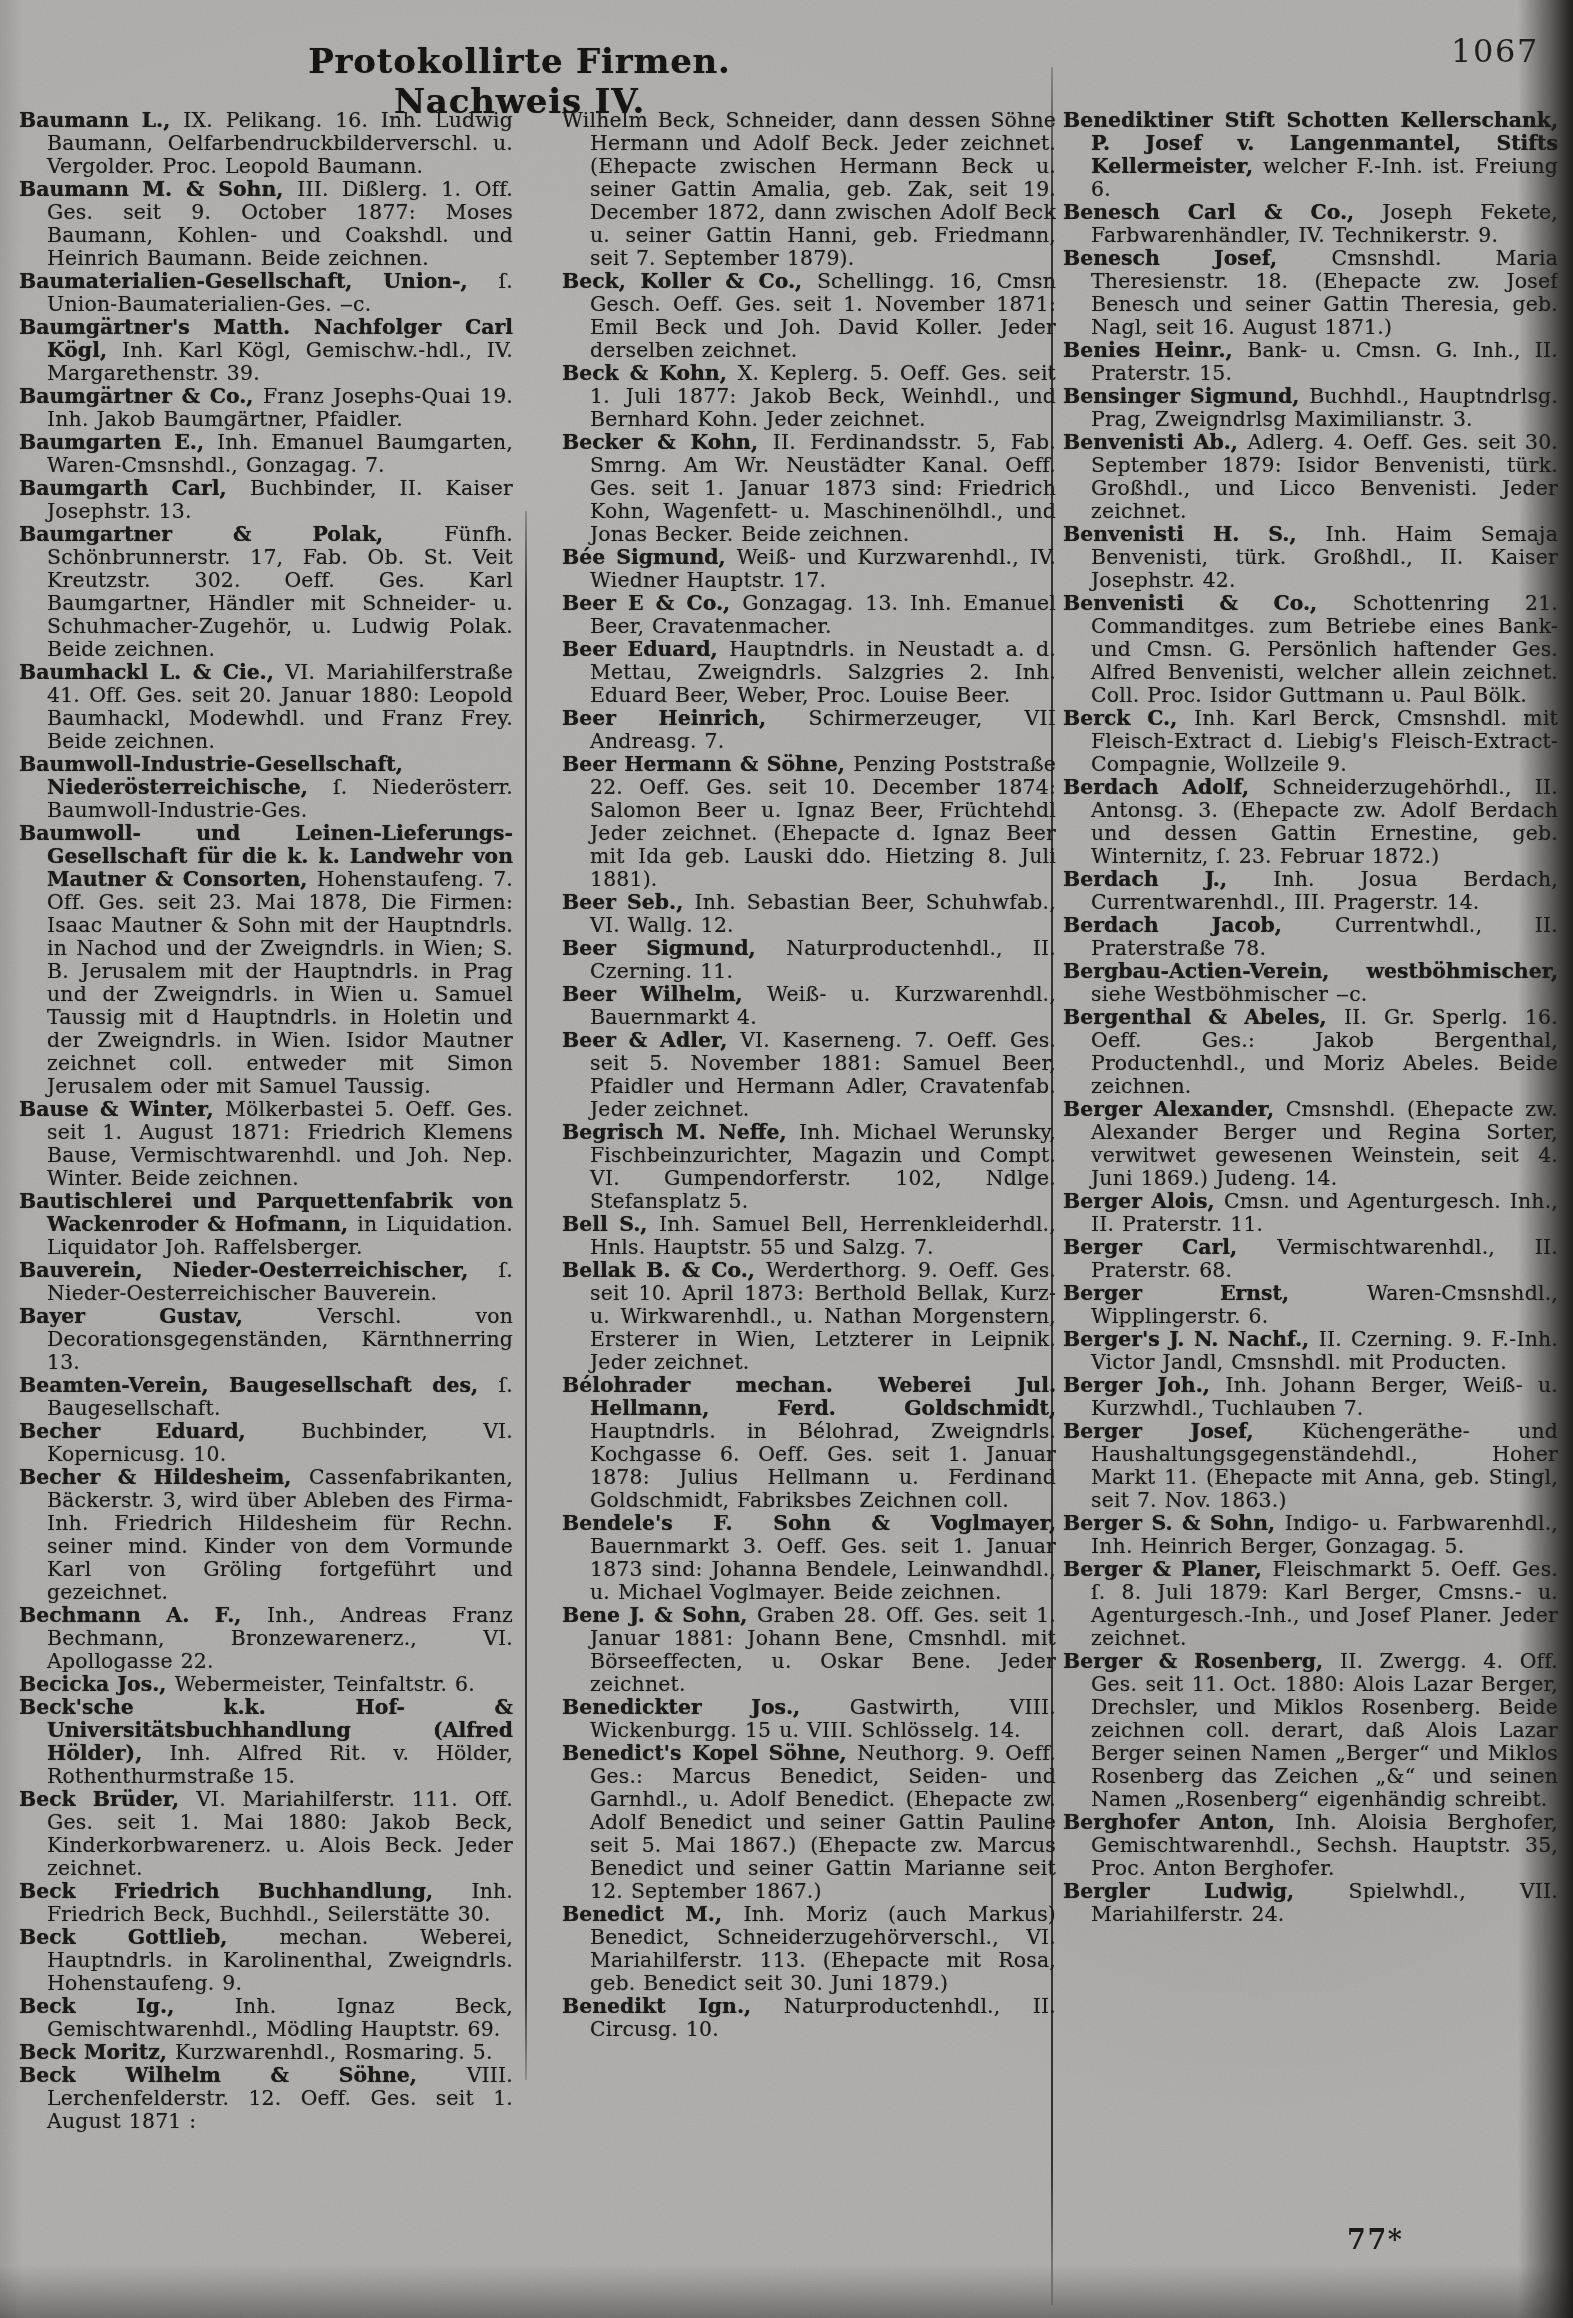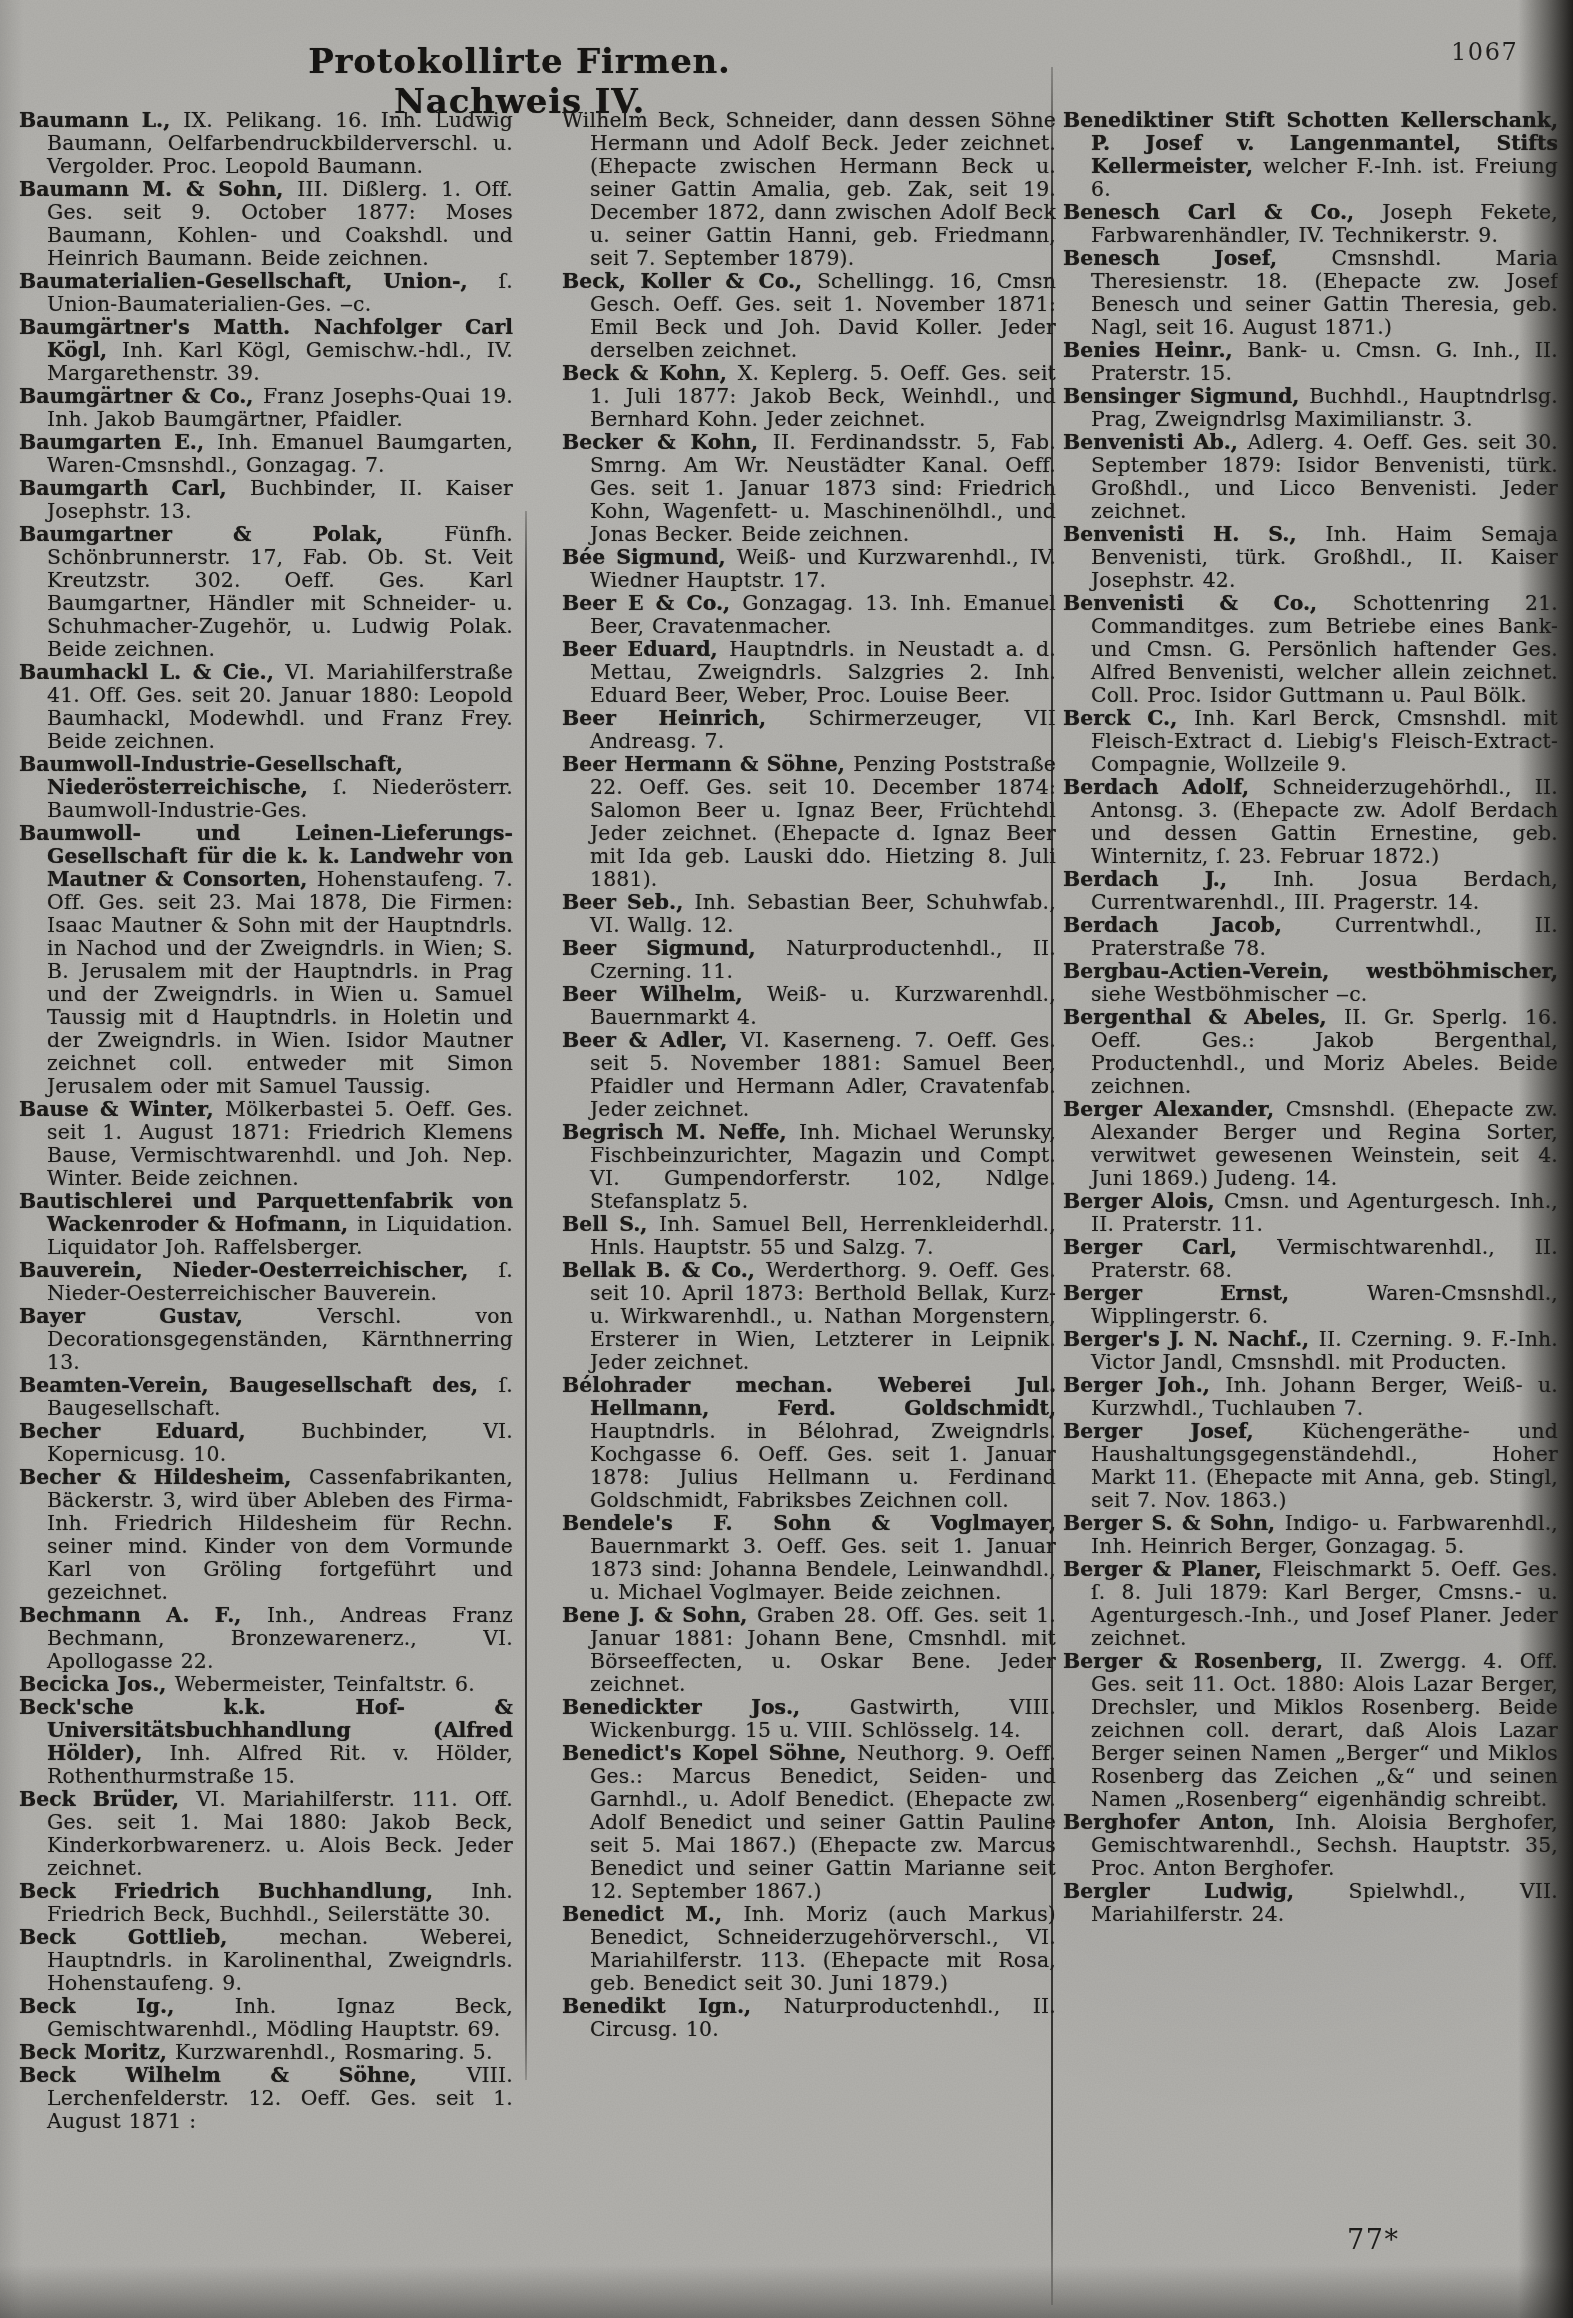--- a/index.html
+++ b/index.html
@@ -29,22 +29,22 @@
     top: 41px; left: 252px; width: 535px;
     text-align: center;
     font-size: 34px;
     font-weight: bold;
     letter-spacing: 0.8px;
     color: #161513;
     text-shadow: 0 0 0.8px rgba(20,18,16,0.7);
   }
   .page-number {
     position: absolute;
-    top: 38px; left: 1451px;
-    font-size: 24px;
+    top: 32px; left: 1451px;
+    font-size: 32px;
     color: #201f1d;
     letter-spacing: 1.6px;
   }
   .col {
     position: absolute;
     top: 109px;
     height: 2179px;
     overflow: hidden;
     text-align: justify;
   }
@@ -69,21 +69,21 @@
     position: absolute;
     width: 2px;
     background: linear-gradient(to bottom, rgba(20,19,17,0.25), rgba(20,19,17,0.8) 6%, rgba(20,19,17,0.8) 94%, rgba(20,19,17,0.2));
   }
   .vrule-1 { left: 525px;  top: 511px; height: 1569px; }
   .vrule-2 { left: 1051px; top: 67px;  height: 2238px; }
   .footer-mark {
     position: absolute;
     top: 2224px; left: 1347px;
     font-size: 27px;
-    font-weight: normal;
+    font-weight: bold;
     letter-spacing: 1.6px;
     color: #1d1c1a;
   }
 </style>
 </head>
 <body>
 
 <div class="page">
 
   <svg class="grain" width="1573" height="2319" xmlns="http://www.w3.org/2000/svg" viewBox="0 0 2000 2948">

